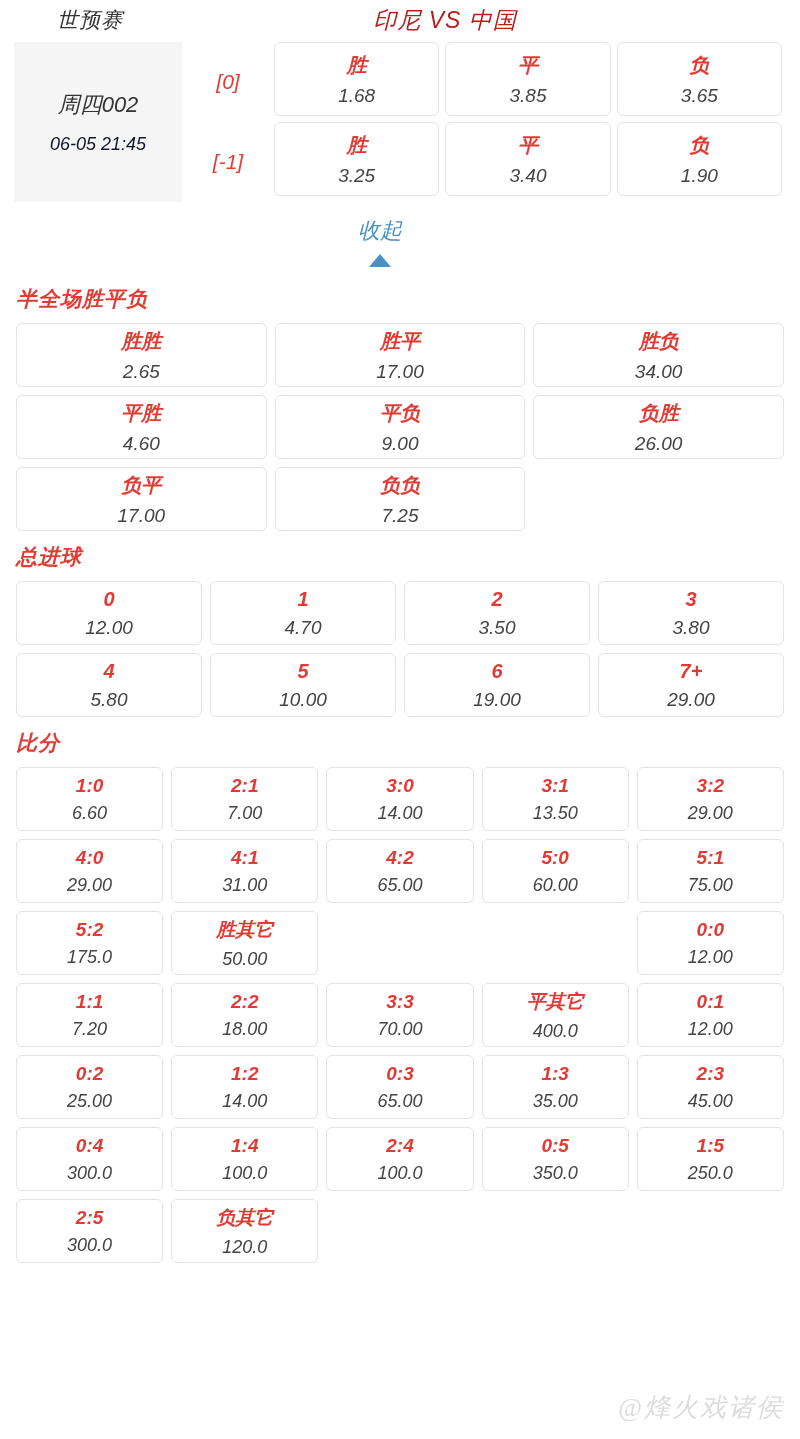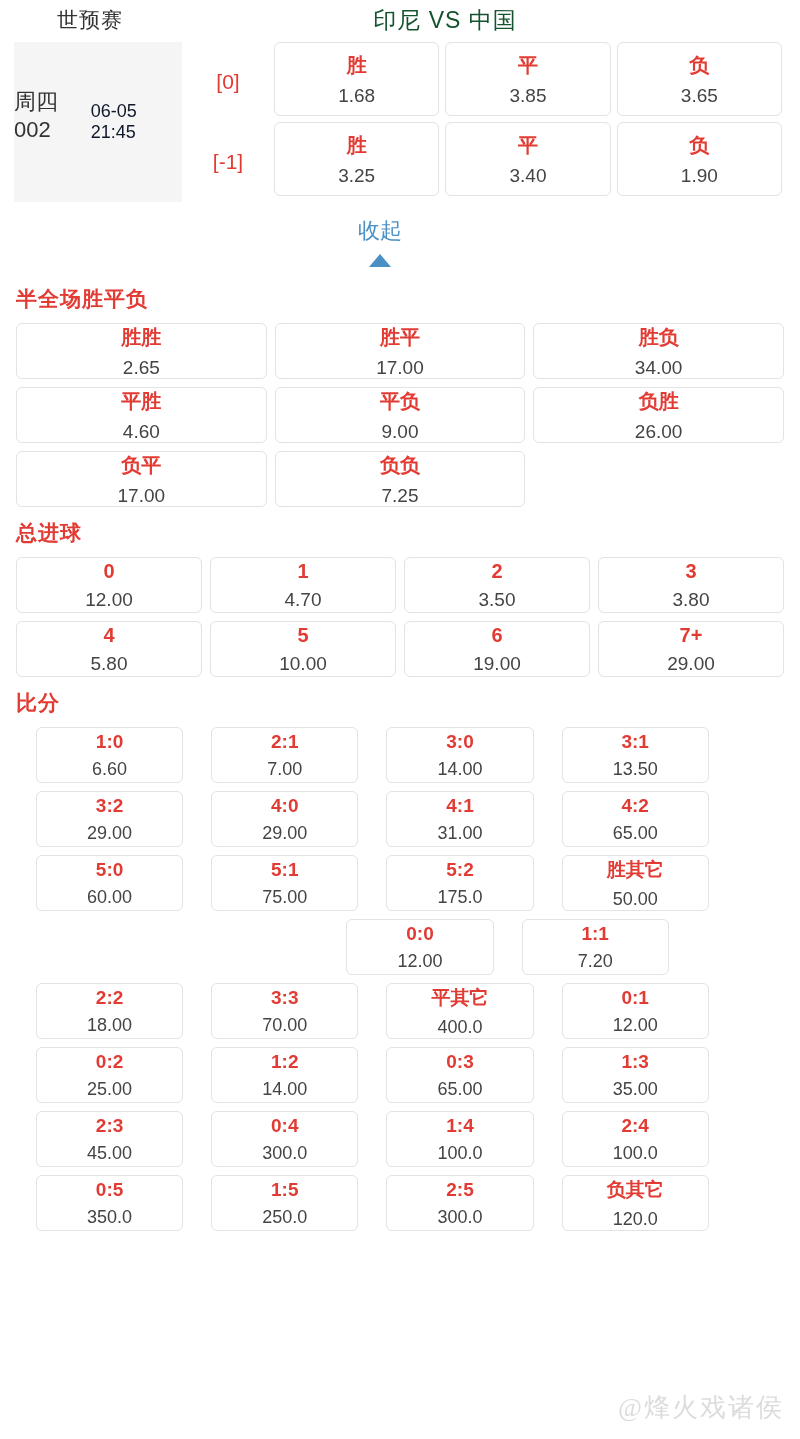--- a/index.html
+++ b/index.html
@@ -4,57 +4,57 @@
 <style>
   * { box-sizing: border-box; }
   html, body {
     margin: 0; padding: 0;
     width: 800px; height: 1439px;
     background: #ffffff;
     font-family: "Liberation Sans", sans-serif;
     color: #333333;
     overflow: hidden;
   }
-  .page { position: relative; width: 800px; height: 1439px; }
+  .page { position: relative; width: 800px; height: 1439px; font-style: italic; }
 
   
   .top-header {
     display: flex;
     align-items: center;
     padding: 6px 0 8px 0;
     height: 42px;
   }
   .league {
     width: 180px;
     text-align: center;
     font-size: 21px;
     color: #333;
     letter-spacing: 1px;
   }
   .match-title {
     flex: 1;
     text-align: center;
     font-size: 23px;
-    color: #14532d;
+    color: #b91c1c;
     letter-spacing: 1px;
     padding-right: 90px;
   }
 
   
   .match-block {
     display: flex;
     align-items: flex-start;
     padding: 0 18px 0 14px;
   }
   .match-info {
     width: 168px;
     height: 160px;
     background: #f5f5f5;
     display: flex;
-    flex-direction: row;
+    flex-direction: column;
     align-items: center;
     justify-content: center;
     flex: 0 0 168px;
   }
   .match-id {
     font-size: 22px;
     color: #333;
     margin-bottom: 14px;
   }
   .match-time {
@@ -130,24 +130,24 @@
     font-weight: bold;
     padding: 12px 0 10px 16px;
     letter-spacing: 1px;
   }
   .grid {
     display: flex;
     flex-wrap: wrap;
     padding: 0 16px;
     gap: 8px 8px;
   }
-  .grid .cell { height: 56px; }
+  .grid .cell { height: 64px; }
   .grid.cols3 .cell { flex: 0 0 calc((100% - 16px) / 3); }
   .grid.cols4 .cell { flex: 0 0 calc((100% - 24px) / 4); }
-  .grid.cols5 .cell { flex: 0 0 calc((100% - 32px) / 5); margin-left: 20px; }
+  .grid.cols5 .cell { flex: 0 0 calc((100% - 32px) / 5); }
   .grid .cell .lbl { font-size: 20px; }
   .grid .cell .val { font-size: 19px; }
   .grid.cols5 .cell .lbl { font-size: 19px; }
   .grid.cols5 .cell .val { font-size: 18px; }
 
   
   .watermark {
     position: absolute;
     right: 16px;
     bottom: 14px;

